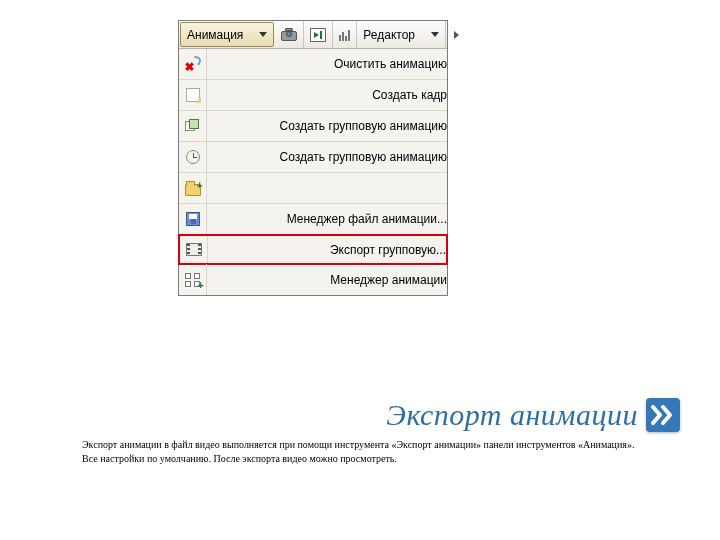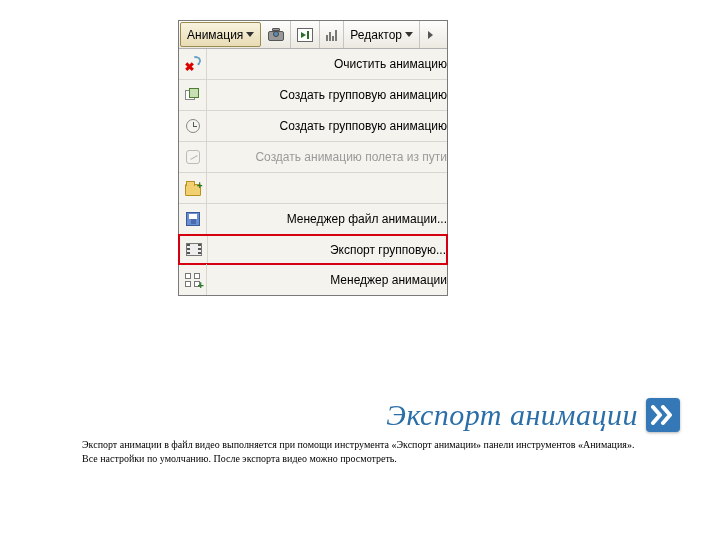--- a/index.html
+++ b/index.html
@@ -27,21 +27,21 @@
     background: linear-gradient(#fdfdfc, #ece9e1);
   }
   .tool-btn {
     display: flex;
     align-items: center;
     justify-content: center;
     padding: 0 6px;
     border-right: 1px solid #c5c5c5;
     font-size: 12px;
     color: #000;
-    gap: 3px;
+    gap: 16px;
   }
   .tool-btn.active {
     background: linear-gradient(#f8f3df, #e8dcb4);
     border: 1px solid #9a8b50;
     margin: 1px;
     border-radius: 2px;
     border-right: 1px solid #9a8b50;
   }
   .tri-down {
     width: 0; height: 0;
@@ -202,38 +202,40 @@
       <div class="icon-cell">
           <span class="ico ico-clear">
             <span class="red-x">✖</span>
             <span class="arc"></span>
           </span>
         </div>
       <div class="label-cell">Очистить анимацию</div>
     </div>
     <div class="menu-item">
       <div class="icon-cell">
+          <span class="ico ico-frame">
+            <span class="corner"></span>
+          </span>
+        </div>
+      <div class="label-cell">Создать кадр</div>
+    </div>
+    <div class="menu-item">
+      <div class="icon-cell">
           <span class="ico ico-group">
             <span class="a"></span>
             <span class="b"></span>
           </span>
         </div>
       <div class="label-cell">Создать групповую анимацию</div>
     </div>
     <div class="menu-item">
       <div class="icon-cell">
           <span class="ico ico-clock"></span>
         </div>
       <div class="label-cell">Создать групповую анимацию</div>
-    </div>
-    <div class="menu-item disabled">
-      <div class="icon-cell">
-          <span class="ico ico-fly"></span>
-        </div>
-      <div class="label-cell">Создать анимацию полета из пути</div>
     </div>
     <div class="menu-item">
       <div class="icon-cell">
           <span class="ico ico-folder">
             <span class="plus">+</span>
           </span>
         </div>
     </div>
     <div class="menu-item">
       <div class="icon-cell">

